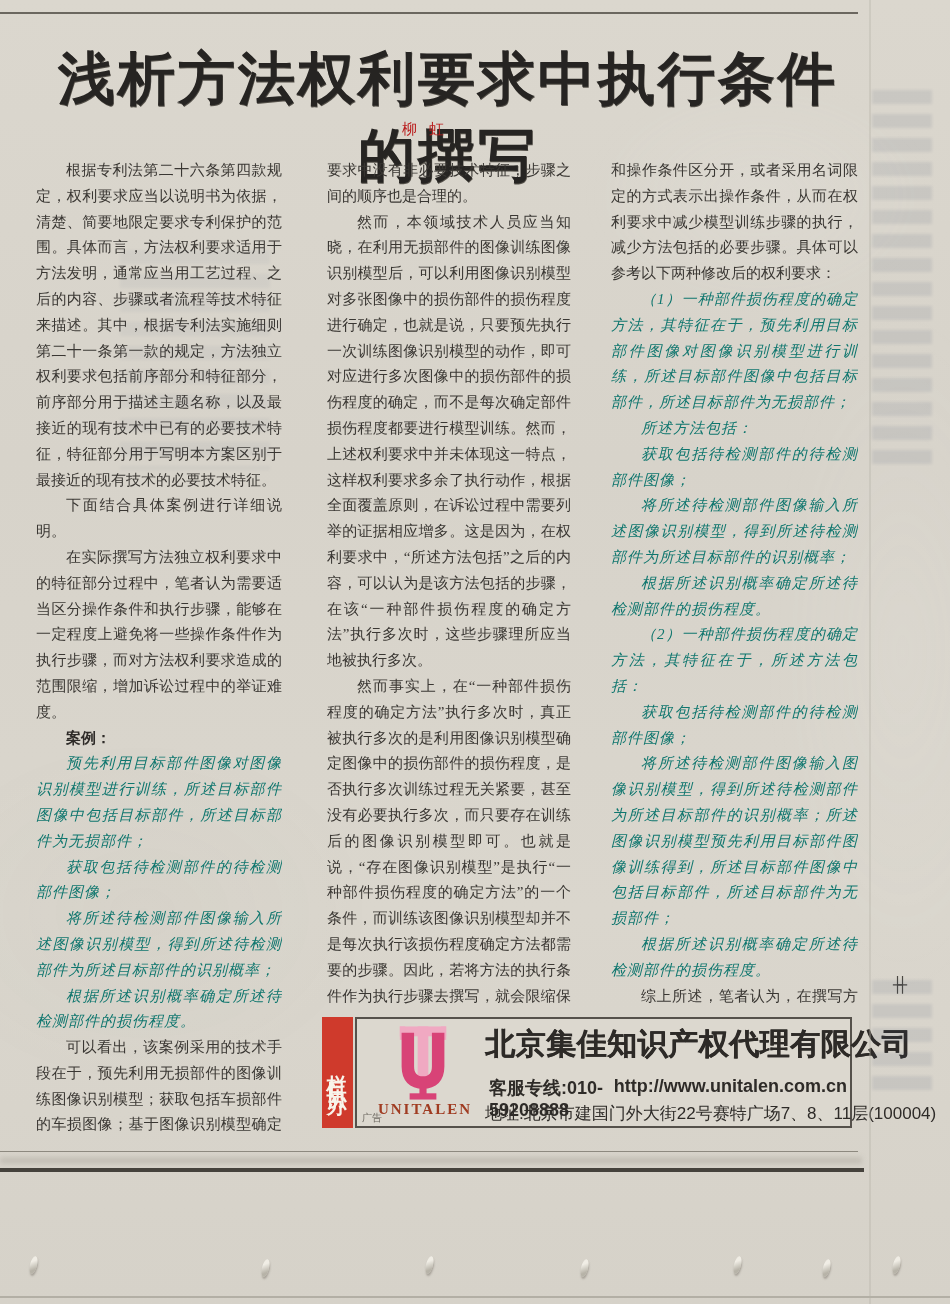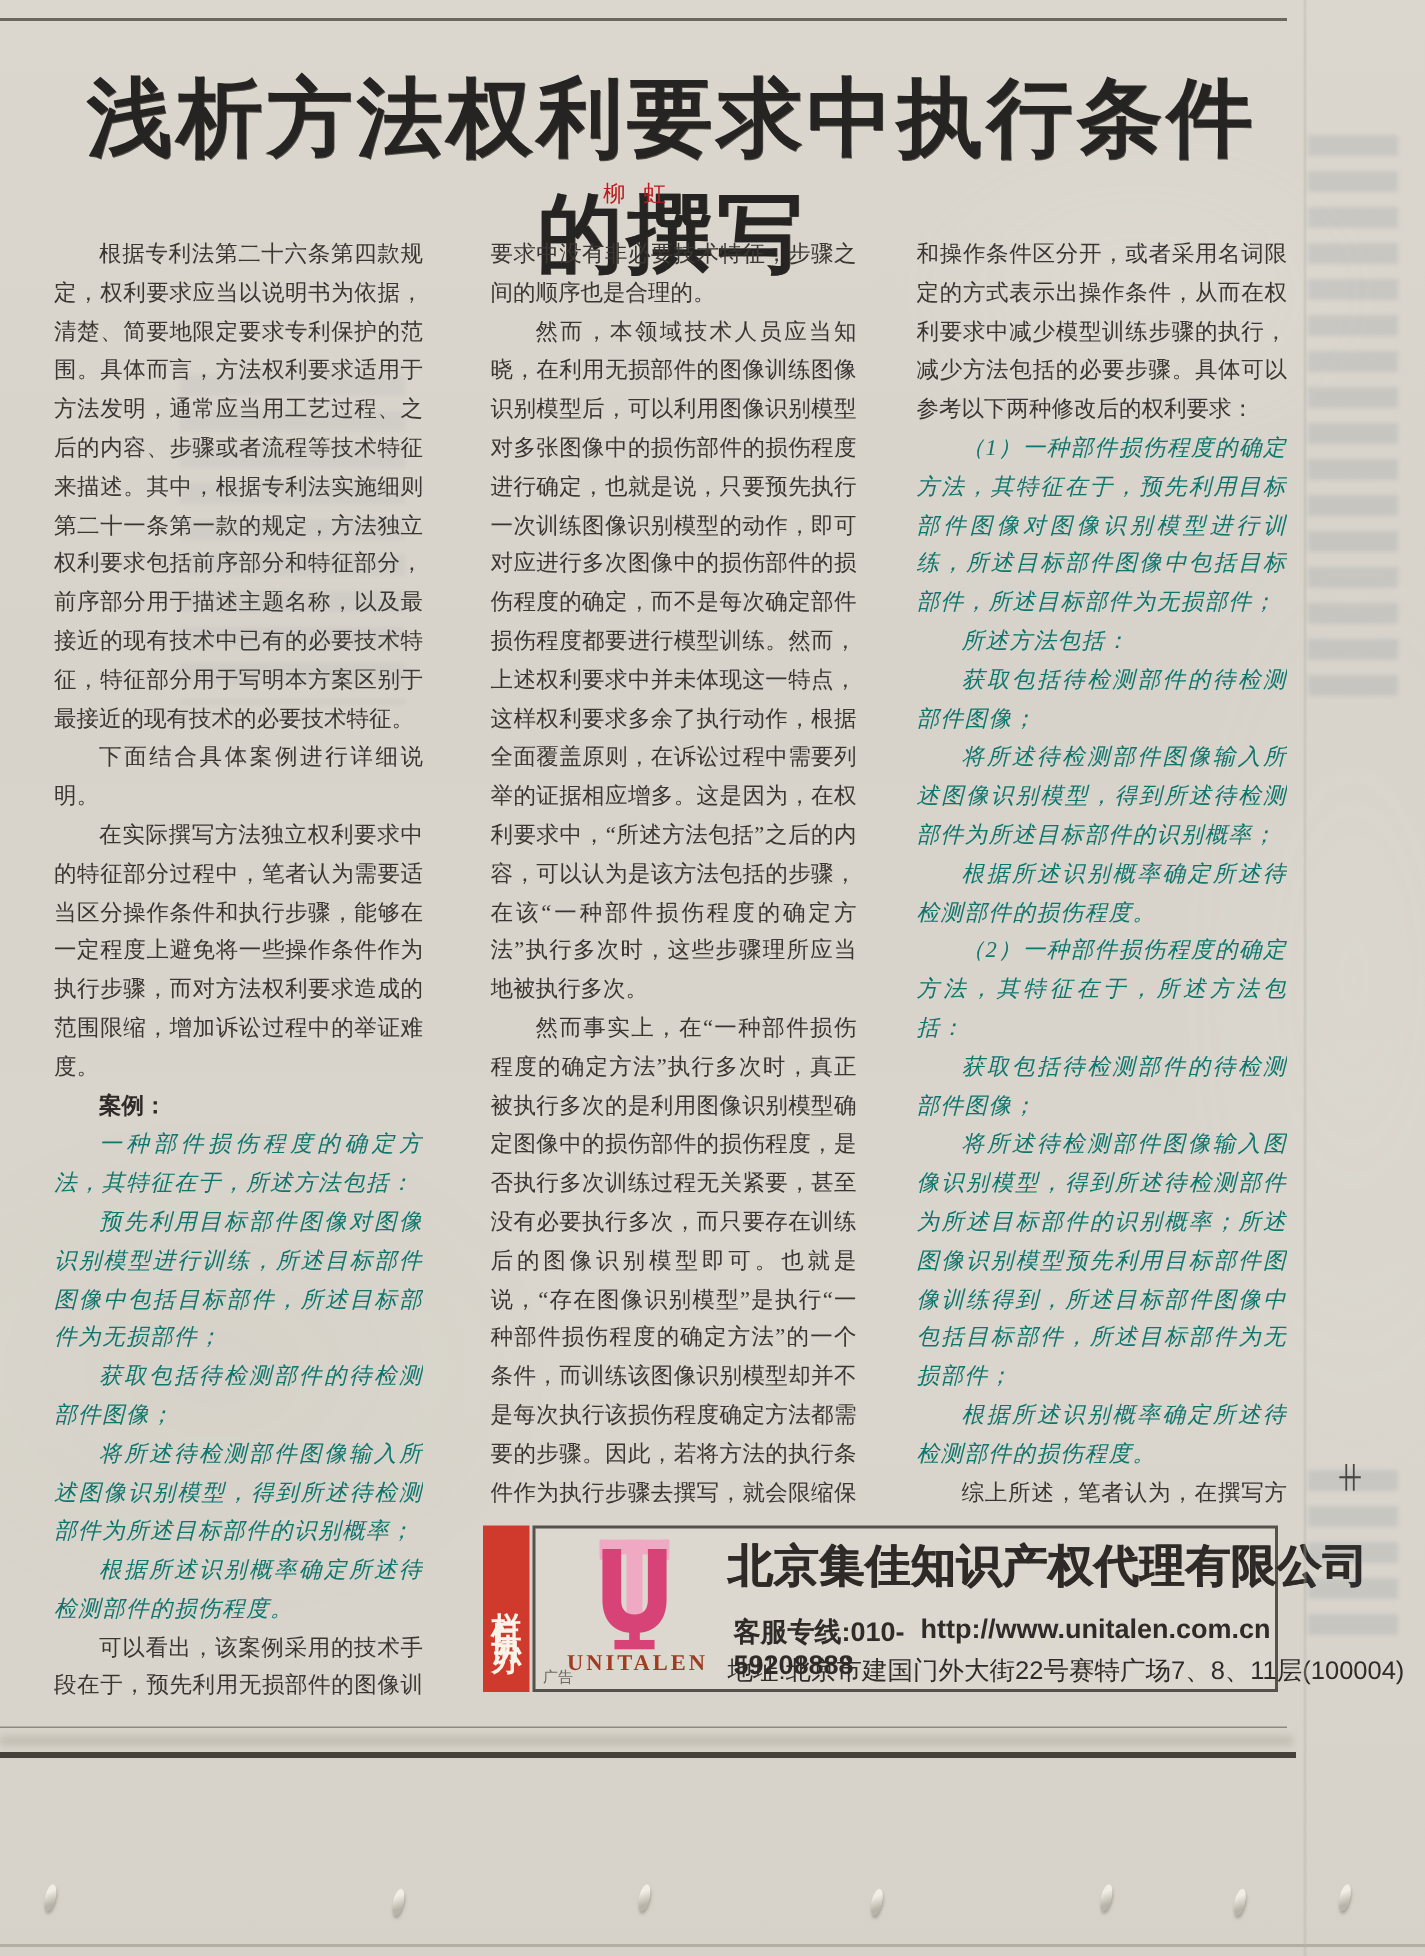--- a/index.html
+++ b/index.html
@@ -85,21 +85,20 @@
 <div class="rule rule-top"></div>
 
 <div class="title">浅析方法权利要求中执行条件的撰写</div>
 <div class="author">柳虹</div>
 
 <div class="col" id="col1">
     <p class="">根据专利法第二十六条第四款规定，权利要求应当以说明书为依据，清楚、简要地限定要求专利保护的范围。具体而言，方法权利要求适用于方法发明，通常应当用工艺过程、之后的内容、步骤或者流程等技术特征来描述。其中，根据专利法实施细则第二十一条第一款的规定，方法独立权利要求包括前序部分和特征部分，前序部分用于描述主题名称，以及最接近的现有技术中已有的必要技术特征，特征部分用于写明本方案区别于最接近的现有技术的必要技术特征。</p>
     <p class="">下面结合具体案例进行详细说明。</p>
     <p class="">在实际撰写方法独立权利要求中的特征部分过程中，笔者认为需要适当区分操作条件和执行步骤，能够在一定程度上避免将一些操作条件作为执行步骤，而对方法权利要求造成的范围限缩，增加诉讼过程中的举证难度。</p>
     <p class="case-head">案例：</p>
-    <p class="kaiti">一种部件损伤程度的确定方法，其特征在于，所述方法包括：</p>
     <p class="kaiti">预先利用目标部件图像对图像识别模型进行训练，所述目标部件图像中包括目标部件，所述目标部件为无损部件；</p>
     <p class="kaiti">获取包括待检测部件的待检测部件图像；</p>
     <p class="kaiti">将所述待检测部件图像输入所述图像识别模型，得到所述待检测部件为所述目标部件的识别概率；</p>
     <p class="kaiti">根据所述识别概率确定所述待检测部件的损伤程度。</p>
     <p class="">可以看出，该案例采用的技术手段在于，预先利用无损部件的图像训练图像识别模型；获取包括车损部件的车损图像；基于图像识别模型确定车损图像中的损伤部件的损伤程度。对于车损图像中的损伤部件的损伤程度的确定过程而言，上述权利</p>
   </div>
 <div class="col" id="col2">
     <p class="cont">要求中没有非必要技术特征，步骤之间的顺序也是合理的。</p>
     <p class="">然而，本领域技术人员应当知晓，在利用无损部件的图像训练图像识别模型后，可以利用图像识别模型对多张图像中的损伤部件的损伤程度进行确定，也就是说，只要预先执行一次训练图像识别模型的动作，即可对应进行多次图像中的损伤部件的损伤程度的确定，而不是每次确定部件损伤程度都要进行模型训练。然而，上述权利要求中并未体现这一特点，这样权利要求多余了执行动作，根据全面覆盖原则，在诉讼过程中需要列举的证据相应增多。这是因为，在权利要求中，“所述方法包括”之后的内容，可以认为是该方法包括的步骤，在该“一种部件损伤程度的确定方法”执行多次时，这些步骤理所应当地被执行多次。</p>
     <p class="">然而事实上，在“一种部件损伤程度的确定方法”执行多次时，真正被执行多次的是利用图像识别模型确定图像中的损伤部件的损伤程度，是否执行多次训练过程无关紧要，甚至没有必要执行多次，而只要存在训练后的图像识别模型即可。也就是说，“存在图像识别模型”是执行“一种部件损伤程度的确定方法”的一个条件，而训练该图像识别模型却并不是每次执行该损伤程度确定方法都需要的步骤。因此，若将方法的执行条件作为执行步骤去撰写，就会限缩保护范围，同时也增加了诉讼过程中的举证难度。</p>

